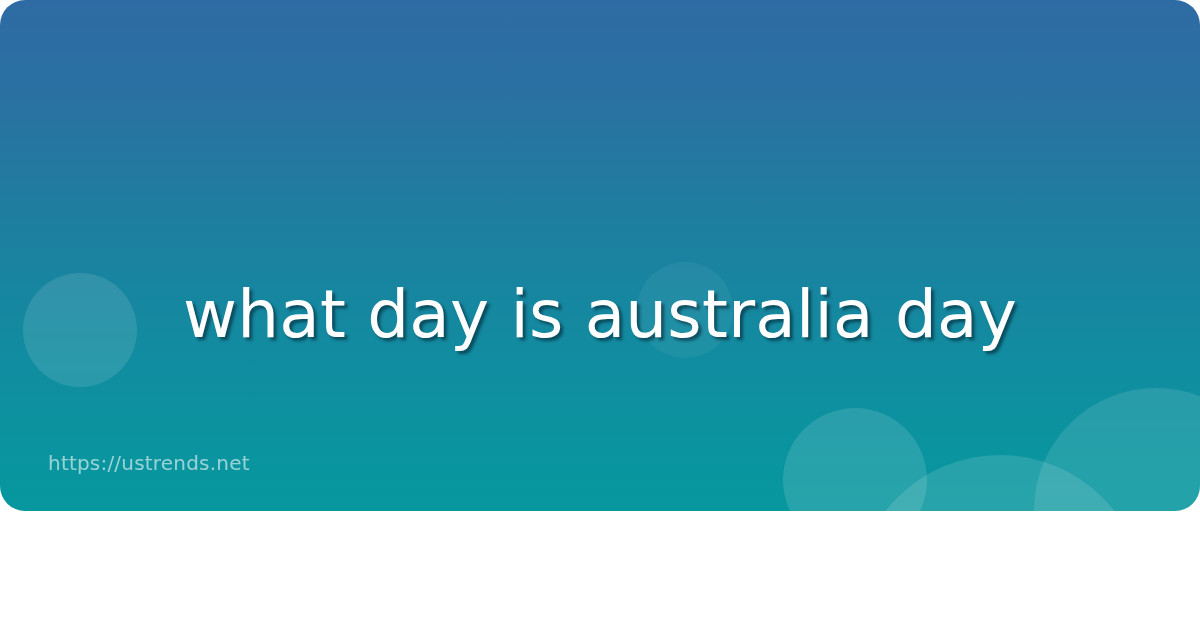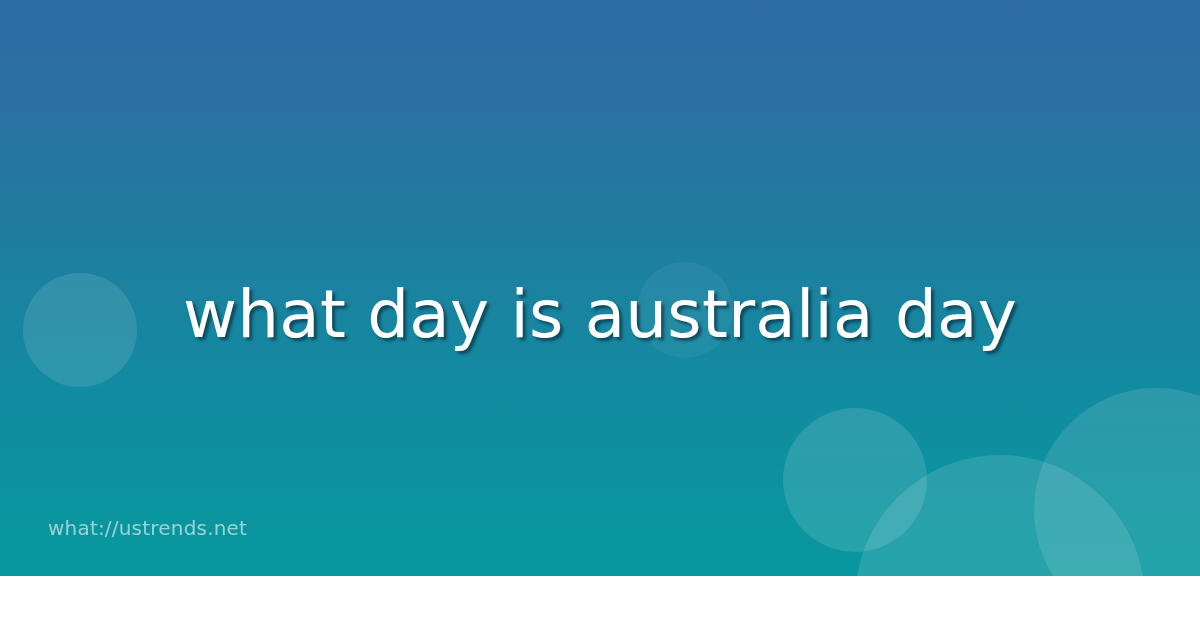--- a/index.html
+++ b/index.html
@@ -8,31 +8,32 @@
     padding: 0;
     background: #ffffff;
   }
   body {
     font-family: "DejaVu Sans", sans-serif;
   }
 
   #og-card {
     position: relative;
     width: 1200px;
-    height: 576px;
+    height: 511px;
     overflow: hidden;
     background: linear-gradient(
         180deg,
         #2e6ba4 0%,
         #2a71a2 18%,
         #227aa0 35%,
         #1885a0 55%,
         #108da0 72%,
         #0a949f 88%,
         #07979e 100%);
+    border-radius: 25px;
   }
 
   
   .bubble {
     position: absolute;
     border-radius: 50%;
     background: #ffffff;
     pointer-events: none;
   }
 
@@ -125,15 +126,15 @@
   <div class="bubble bubble-left"></div>
   <div class="bubble bubble-center"></div>
   <div class="bubble bubble-small-br"></div>
   <div class="bubble bubble-large-br"></div>
   <div class="bubble bubble-edge-br"></div>
 
   <div class="headline-wrap">
     <h1 class="headline">what day is australia day</h1>
   </div>
 
-  <a class="site-url">what://ustrends.net</a>
+  <a class="site-url">https://ustrends.net</a>
 
 </div>
 
 </body></html>

